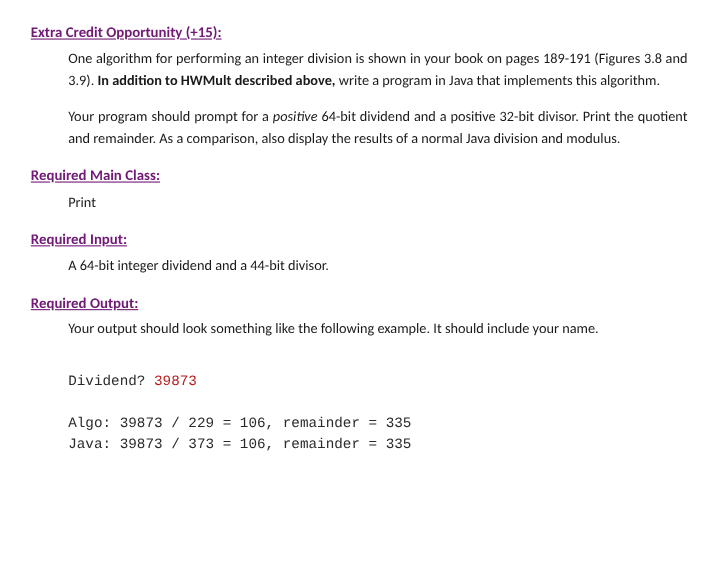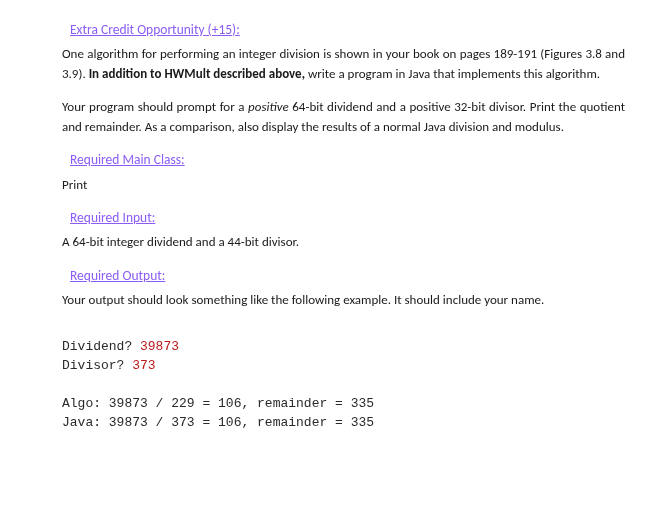--- a/index.html
+++ b/index.html
@@ -7,26 +7,25 @@
       width: 653px;
       height: 519px;
       background: #ffffff;
       font-family: Calibri, "Segoe UI", Arial, sans-serif;
       font-size: 13px;
       color: #1a1a1a;
       padding: 20px 28px 20px 28px;
       line-height: 1.5;
     }
     .heading {
-      font-weight: normal;
+      font-weight: bold;
       text-decoration: underline;
       font-size: 13.5px;
       margin-bottom: 4px;
-      color: #8b5cf6;
-      margin-left: 42px;
+      color: #701a75;
     }
     .body-block {
       margin-left: 34px;
       margin-bottom: 14px;
       text-align: justify;
     }
     .body-block.tight { margin-bottom: 10px; }
     .bold { font-weight: bold; }
     .italic { font-style: italic; }
     .indent-line {
@@ -66,17 +65,16 @@
   <div class="heading">Required Input:</div>
   <div class="indent-line">A 64-bit integer dividend and a 44-bit divisor.</div>
 </div>
 
 <div class="section">
   <div class="heading">Required Output:</div>
   <div class="body-block tight">Your output should look something like the following example. It should include your name.</div>
 
   <div class="monoblock">&nbsp;</div>
   <div class="monoblock"><span>Dividend? </span><span class="mono-input">39873</span></div>
-  <div class="monoblock"><span>Divisor? </span><span class="mono-input">373</span></div>
   <div class="monoblock">&nbsp;</div>
   <div class="monoblock">Algo: 39873 / 229 = 106, remainder = 335</div>
   <div class="monoblock">Java: 39873 / 373 = 106, remainder = 335</div>
 </div>
 
 </body></html>

